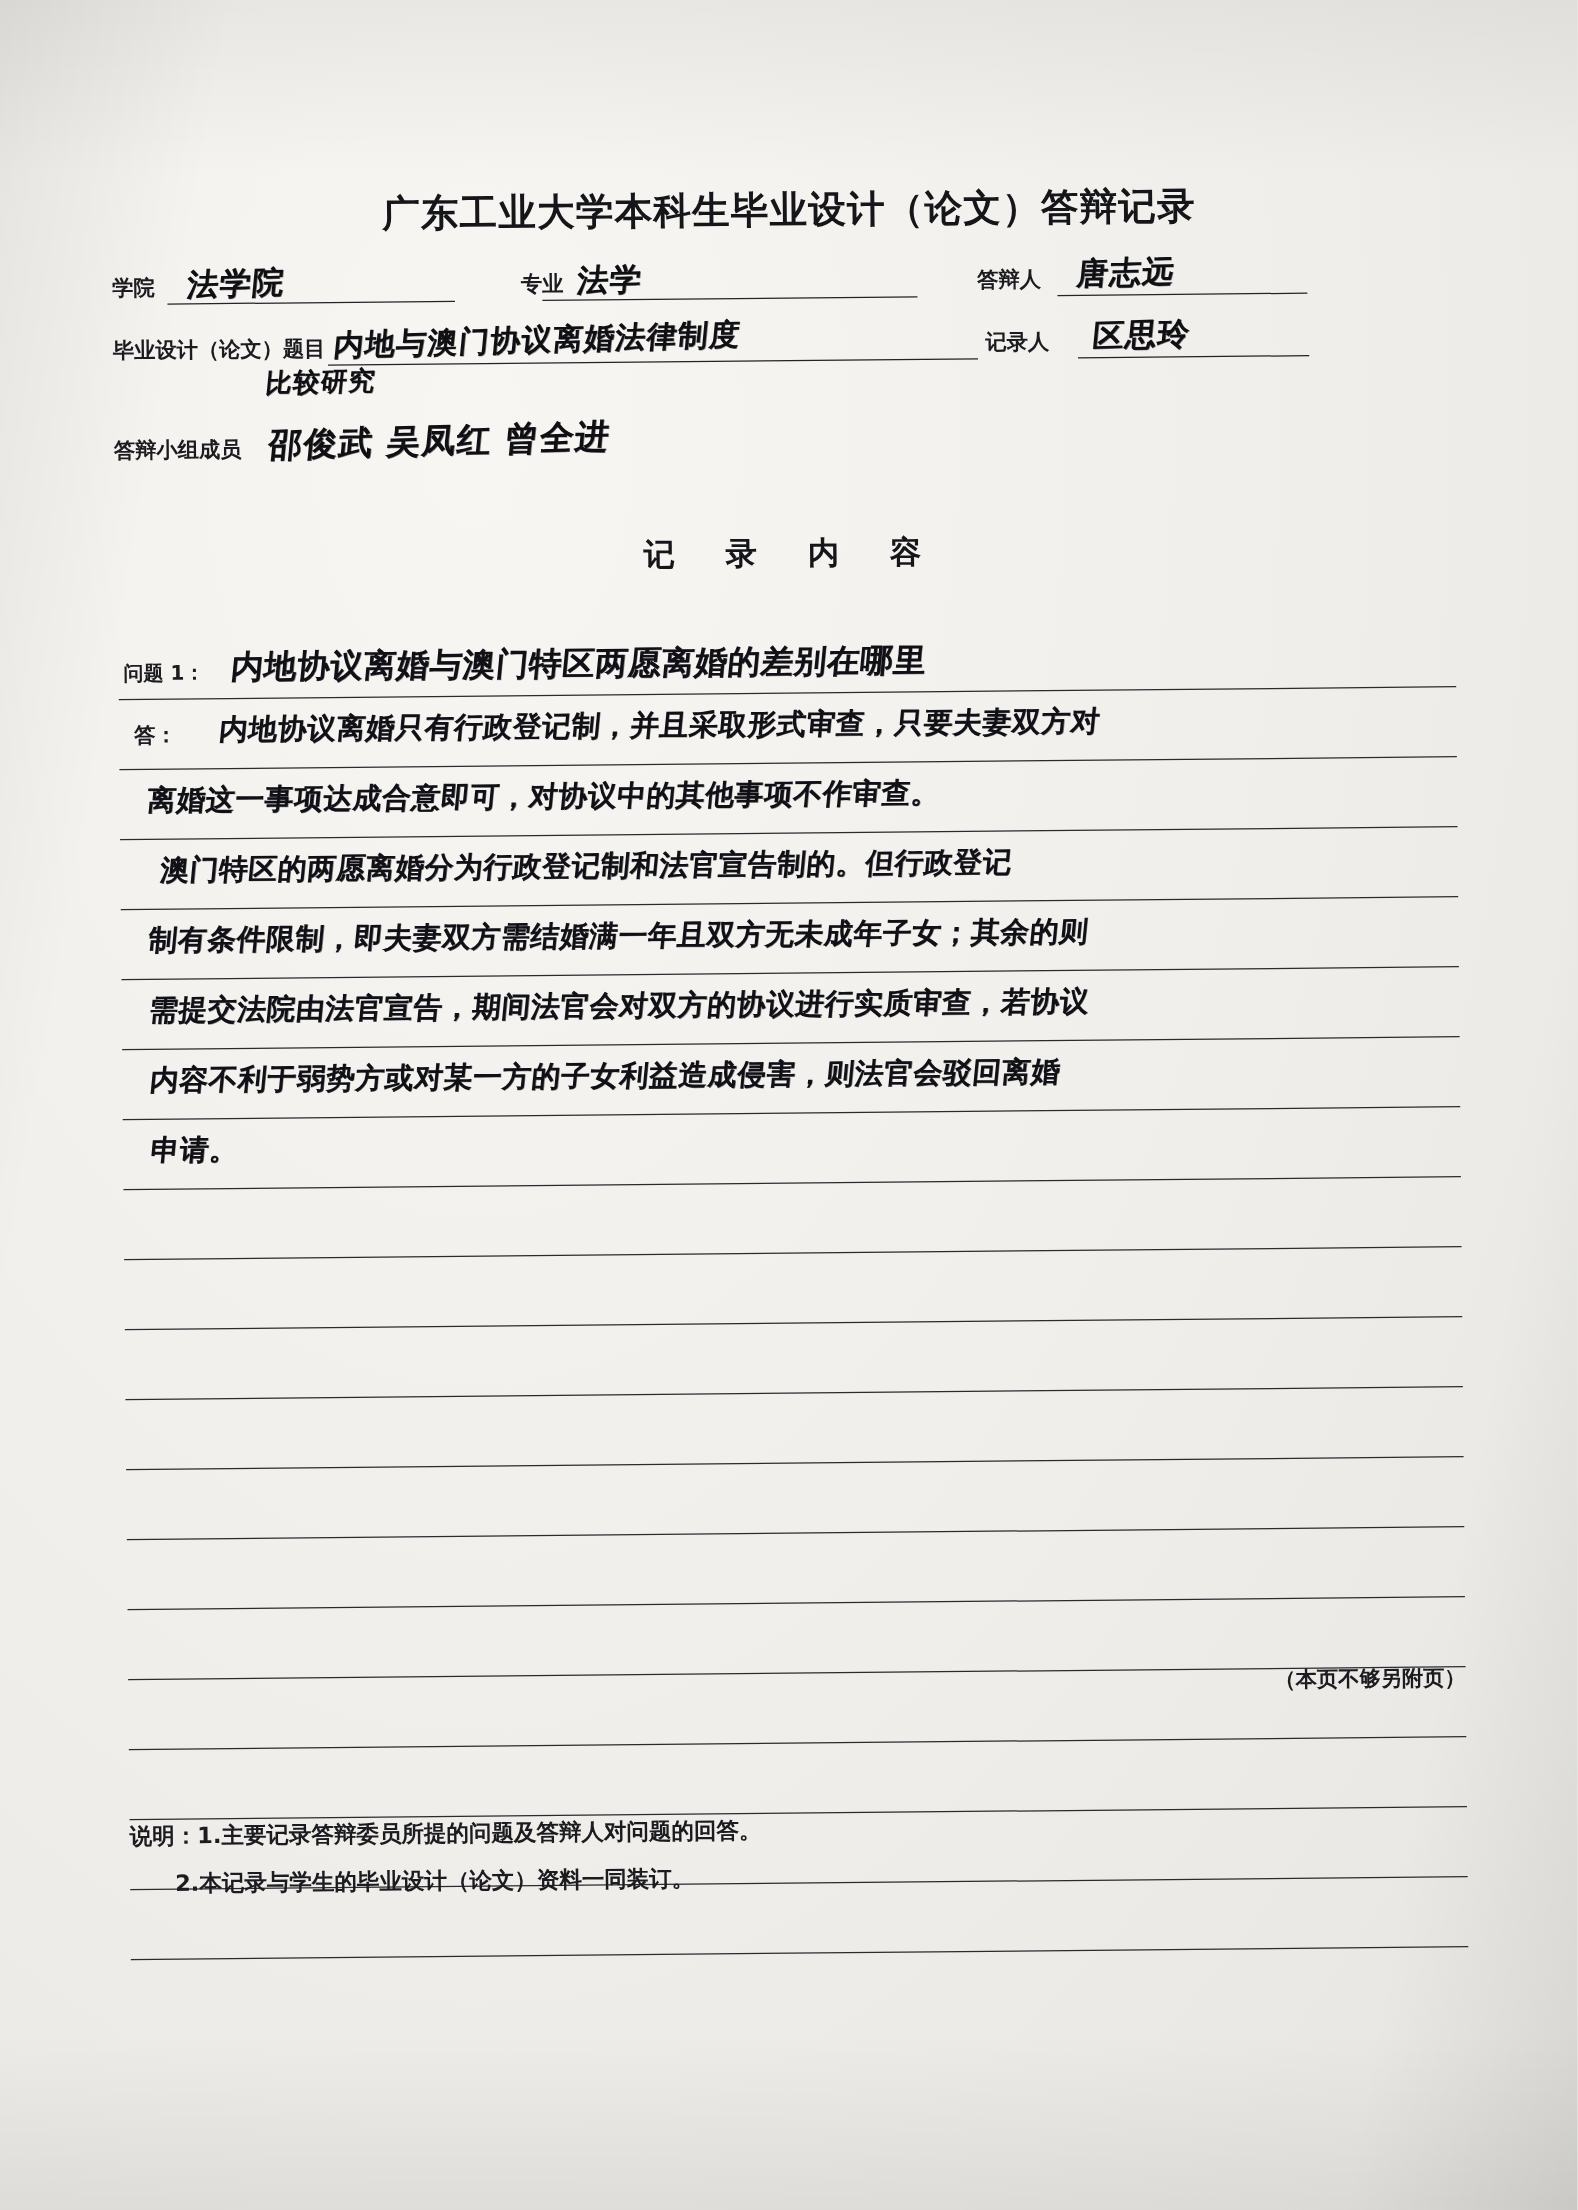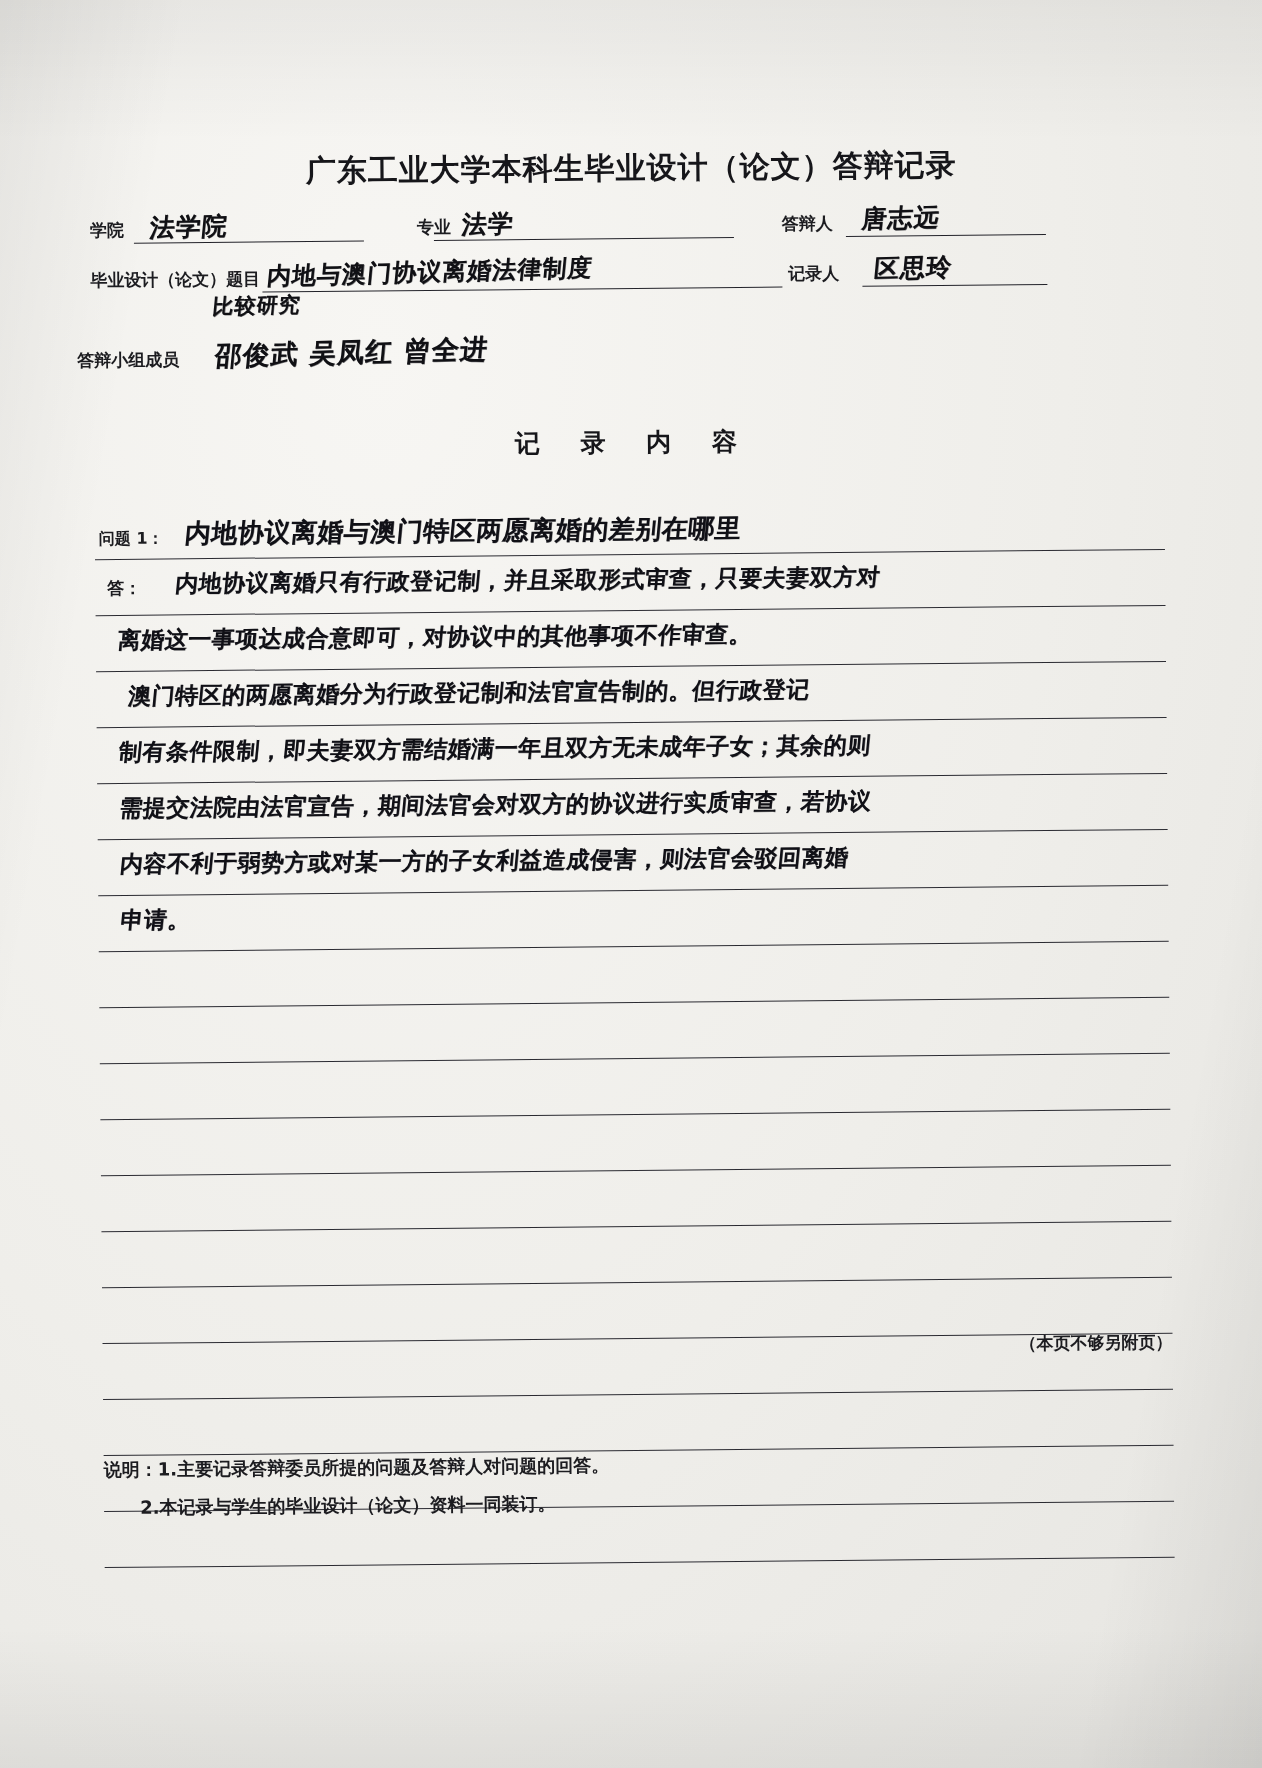--- a/index.html
+++ b/index.html
@@ -187,21 +187,21 @@
 
     <div class="lbl" style="left:28px; top:228px;">毕业设计（论文）题目</div>
     <div class="rule" style="left:200px; top:252px; width:520px;"></div>
     <div class="hand hand-ink" style="left:205px; top:218px; font-size:24px;">内地与澳门协议离婚法律制度</div>
     <div class="hand hand-ink" style="left:150px; top:252px; font-size:21px;">比较研究</div>
 
     <div class="lbl" style="left:726px; top:228px;">记录人</div>
     <div class="rule" style="left:800px; top:252px; width:185px;"></div>
     <div class="hand hand-ink" style="left:812px; top:218px;">区思玲</div>
 
-    <div class="lbl" style="left:14px; top:308px;">答辩小组成员</div>
+    <div class="lbl" style="left:28px; top:308px;">答辩小组成员</div>
     <div class="hand hand-ink" style="left:152px; top:296px; font-size:27px;">邵俊武  吴凤红  曾全进</div>
 
     <div class="section-head">记 录 内 容</div>
 
     <div class="lines">
       <div class="ln" style="top:48px;"></div>
       <div class="ln" style="top:104px;"></div>
       <div class="ln" style="top:160px;"></div>
       <div class="ln" style="top:216px;"></div>
       <div class="ln" style="top:272px;"></div>

